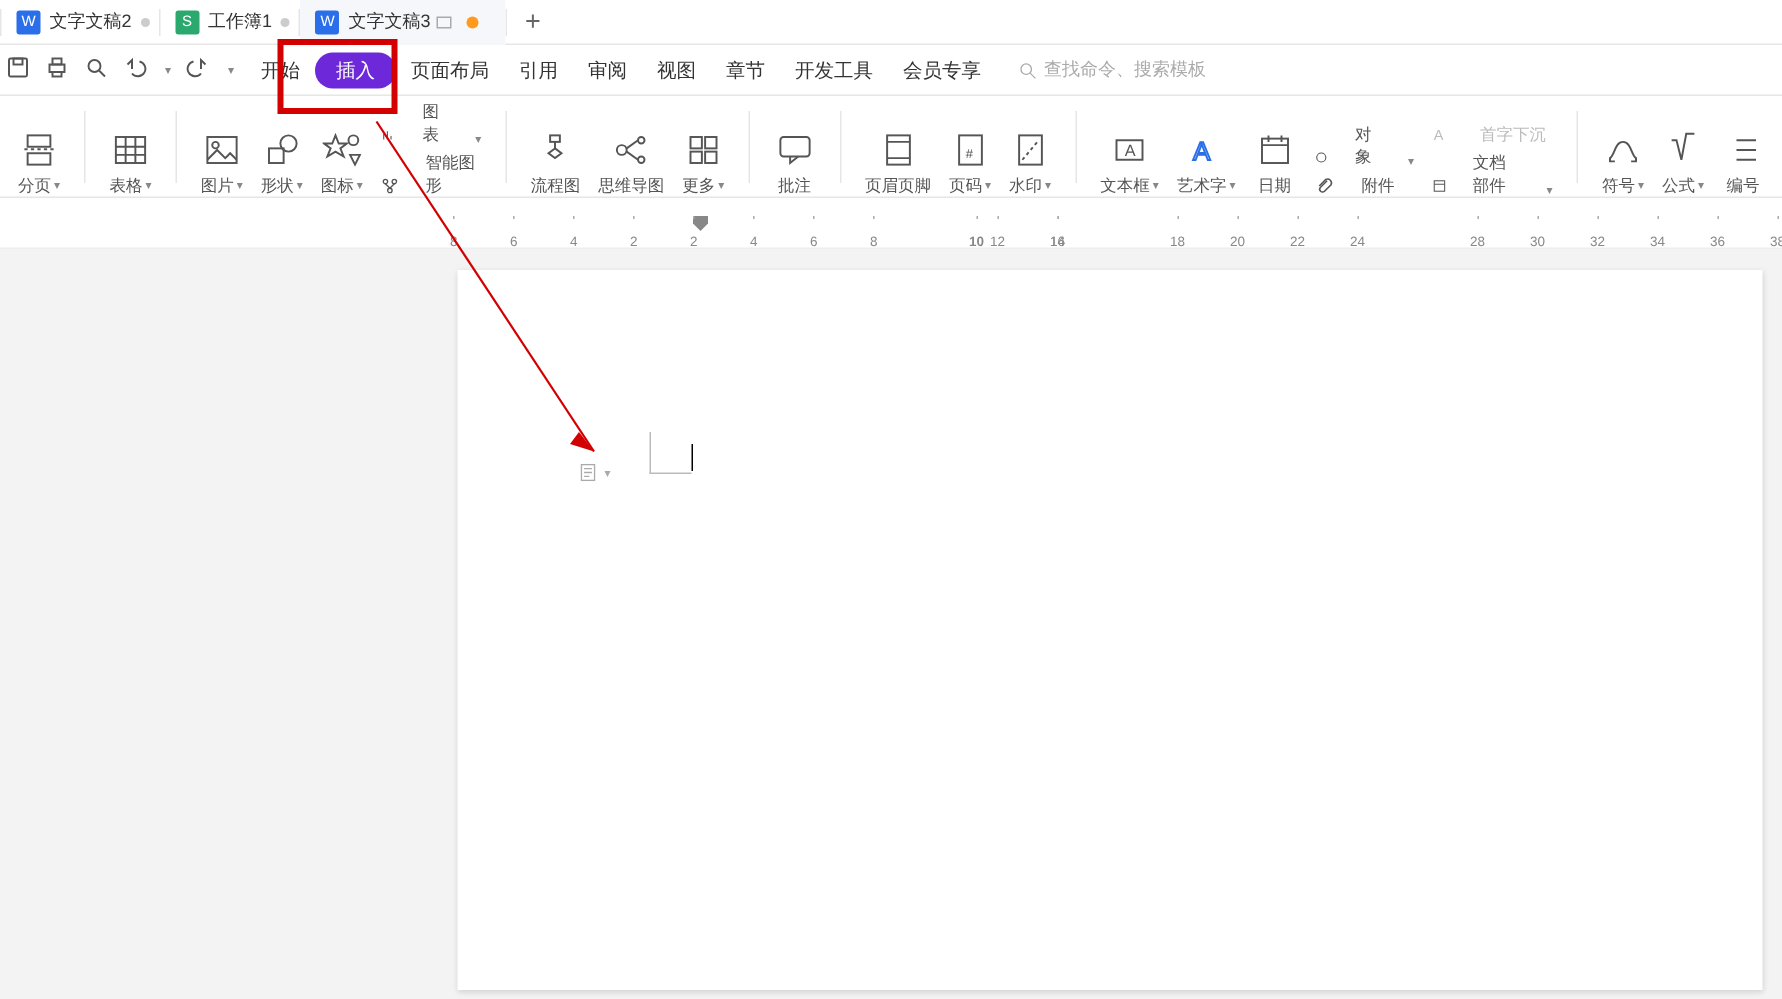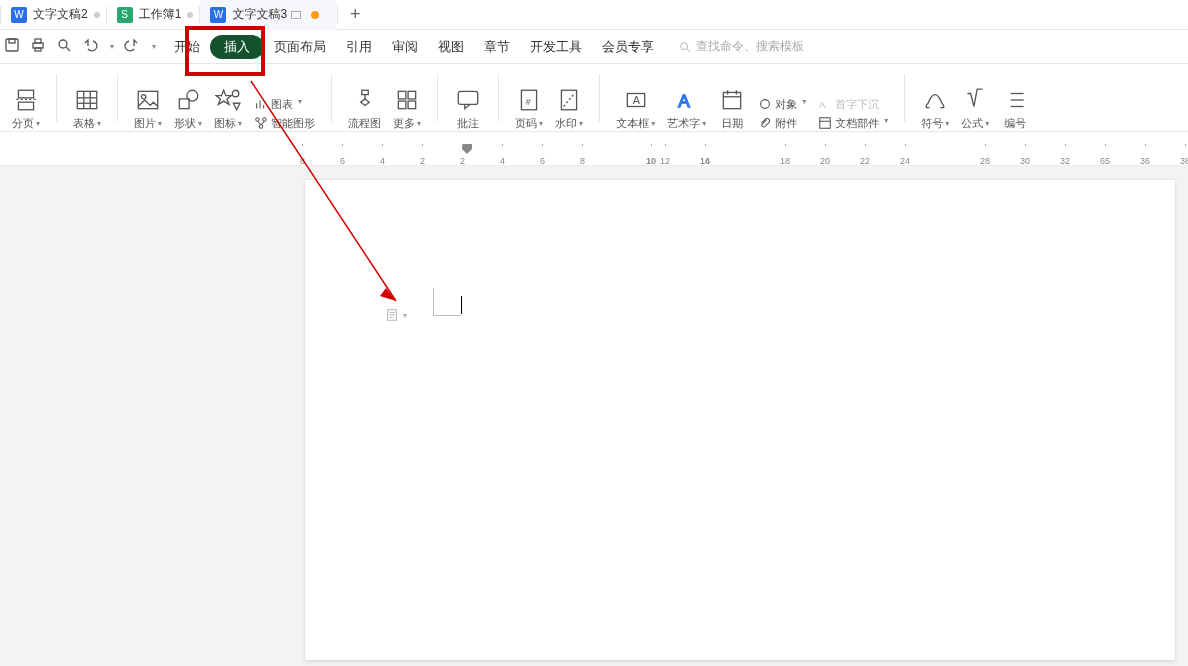--- a/index.html
+++ b/index.html
@@ -16,34 +16,34 @@
   .tab-dot { position:absolute; right:6px; top:12px; width:6px;height:6px;border-radius:50%;background:#ccc; }
   .tab-orange-dot { width:8px;height:8px;border-radius:50%;background:#ff9a1f; margin-left:10px;}
   .tab-win-ico { width:10px;height:8px;border:1px solid #aaa; margin-left:4px;}
   .plus { font-size:18px; color:#666; padding:0 12px; cursor:pointer;}
 
   
   .menus { display:flex; align-items:center; height:34px; background:#fff; border-bottom:1px solid #e6e6e6; font-size:13px; color:#333;}
   .qat { display:flex; align-items:center; gap:10px; padding:0 8px 0 4px; color:#666;}
   .qat svg { width:16px;height:16px; stroke:#555; fill:none; stroke-width:1.3;}
   .menu-item { padding:0 10px; line-height:34px; cursor:pointer; }
-  .menu-item.pill { background:#14532d; color:#fff; border-radius:14px; padding:3px 14px; line-height:normal; }
+  .menu-item.pill { background:#6d28d9; color:#fff; border-radius:14px; padding:3px 14px; line-height:normal; }
   .search { display:flex; align-items:center; color:#aaa; margin-left:14px; font-size:12px;}
   .search svg{width:14px;height:14px;stroke:#aaa;fill:none;margin-right:4px;}
 
   
   .ribbon { display:flex; align-items:flex-end; height:68px; background:#fff; border-bottom:1px solid #e6e6e6; font-size:11px; color:#555;}
   .rgrp { display:flex; align-items:flex-end; padding:0 6px; height:60px;}
   .rbtn { display:flex; flex-direction:column; align-items:center; justify-content:flex-end; padding:0 6px; height:58px; cursor:pointer; white-space:nowrap;}
   .rbtn .ric { width:28px; height:28px; display:flex;align-items:center;justify-content:center; margin-bottom:2px;}
   .rbtn .ric svg{width:26px;height:26px;stroke:#555;fill:none;stroke-width:1.2;}
   .rbtn .lbl { display:flex; align-items:center;}
   .dd { margin-left:2px; font-size:8px; color:#888;}
   .rsmall { display:flex; flex-direction:column; justify-content:center; gap:4px; padding:0 6px; font-size:11px;}
-  .rsmall .row{display:flex;align-items:flex-start;gap:3px;cursor:pointer;}
+  .rsmall .row{display:flex;align-items:flex-end;gap:18px;cursor:pointer;}
   .rsmall svg{width:14px;height:14px;stroke:#555;fill:none;stroke-width:1.2;}
   .sep { width:1px; height:48px; background:#e6e6e6; margin:0 4px; align-self:center;}
 
   
   .ruler { position:relative; height:22px; background:#fff; font-size:9px; color:#888; border-bottom:1px solid #eee; margin-top:12px;}
   .ruler .tick{position:absolute;top:0;height:22px;display:flex;flex-direction:column;align-items:center;}
   .ruler .tick .num{margin-top:10px;}
   .ruler .indent{position:absolute;top:0;left:462px;}
   .ruler .indent svg{width:10px;height:14px;fill:#888;}
 
@@ -244,20 +244,34 @@
             <line x1="12" y1="7" x2="12" y2="11"></line>
           </svg>
         </span>
       <span class="lbl">
           <span>流程图</span>
         </span>
     </div>
     <div class="rbtn">
       <span class="ric">
           <svg viewBox="0 0 24 24">
+            <circle cx="6" cy="12" r="3"></circle>
+            <circle cx="18" cy="6" r="2"></circle>
+            <circle cx="18" cy="18" r="2"></circle>
+            <line x1="9" y1="11" x2="16" y2="6"></line>
+            <line x1="9" y1="13" x2="16" y2="18"></line>
+          </svg>
+        </span>
+      <span class="lbl">
+          <span>思维导图</span>
+        </span>
+    </div>
+    <div class="rbtn">
+      <span class="ric">
+          <svg viewBox="0 0 24 24">
             <rect x="4" y="4" width="7" height="7"></rect>
             <rect x="13" y="4" width="7" height="7"></rect>
             <rect x="4" y="13" width="7" height="7"></rect>
             <rect x="13" y="13" width="7" height="7"></rect>
           </svg>
         </span>
       <span class="lbl">
           <span>更多</span>
           <span class="dd">▾</span>
         </span>
@@ -278,20 +292,32 @@
         </span>
     </div>
   </div>
   <div class="sep"></div>
 
   <div class="rgrp">
     <div class="rbtn">
       <span class="ric">
           <svg viewBox="0 0 24 24">
             <rect x="5" y="3" width="14" height="18"></rect>
+            <line x1="5" y1="7" x2="19" y2="7"></line>
+            <line x1="5" y1="17" x2="19" y2="17"></line>
+          </svg>
+        </span>
+      <span class="lbl">
+          <span>页眉页脚</span>
+        </span>
+    </div>
+    <div class="rbtn">
+      <span class="ric">
+          <svg viewBox="0 0 24 24">
+            <rect x="5" y="3" width="14" height="18"></rect>
             <text x="9" y="17" font-size="8" stroke="none" fill="#555">#</text>
           </svg>
         </span>
       <span class="lbl">
           <span>页码</span>
           <span class="dd">▾</span>
         </span>
     </div>
     <div class="rbtn">
       <span class="ric">
@@ -497,21 +523,21 @@
     <div class="tick" style="left: 1020px; justify-content: space-between;">
       <div style="width:1px;height:6px;background:#aaa"></div>
       <div class="num">30</div>
     </div>
     <div class="tick" style="left: 1060px;">
       <div style="width:1px;height:6px;background:#aaa"></div>
       <div class="num">32</div>
     </div>
     <div class="tick" style="left: 1100px;">
       <div style="width:1px;height:6px;background:#aaa"></div>
-      <div class="num">65</div>
+      <div class="num">34</div>
     </div>
     <div class="tick" style="left: 1140px;">
       <div style="width:1px;height:6px;background:#aaa"></div>
       <div class="num">36</div>
     </div>
     <div class="tick" style="left: 1180px;">
       <div style="width:1px;height:6px;background:#aaa"></div>
       <div class="num">38</div>
     </div>
   </div>

